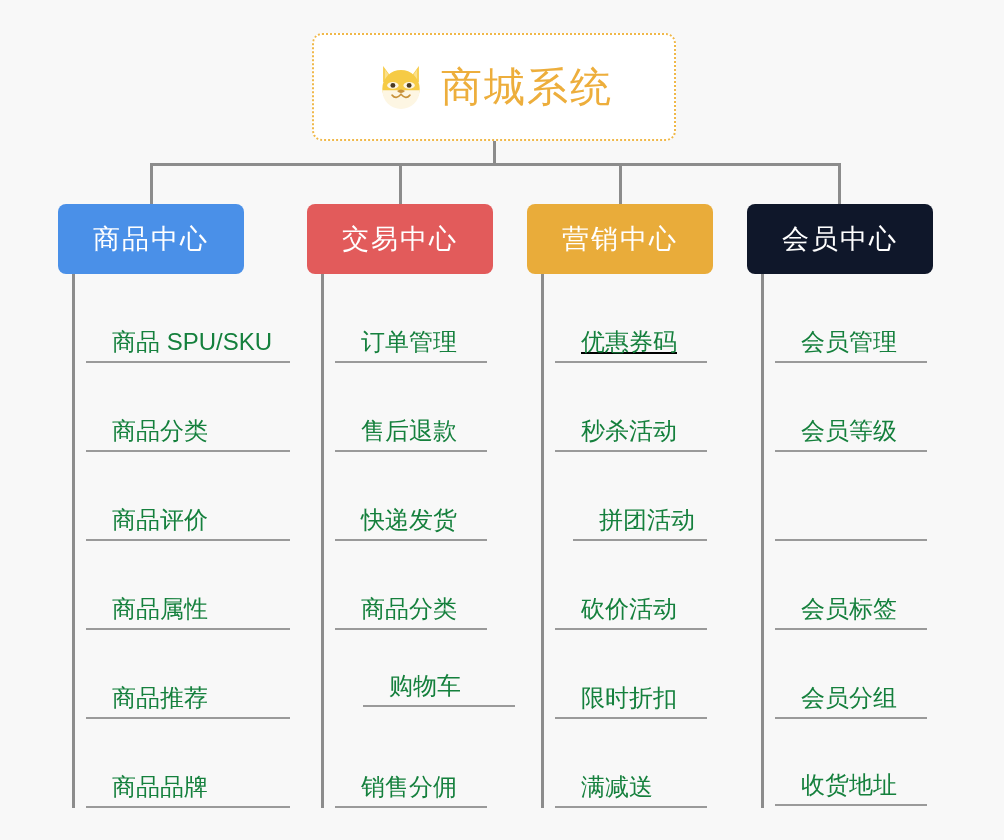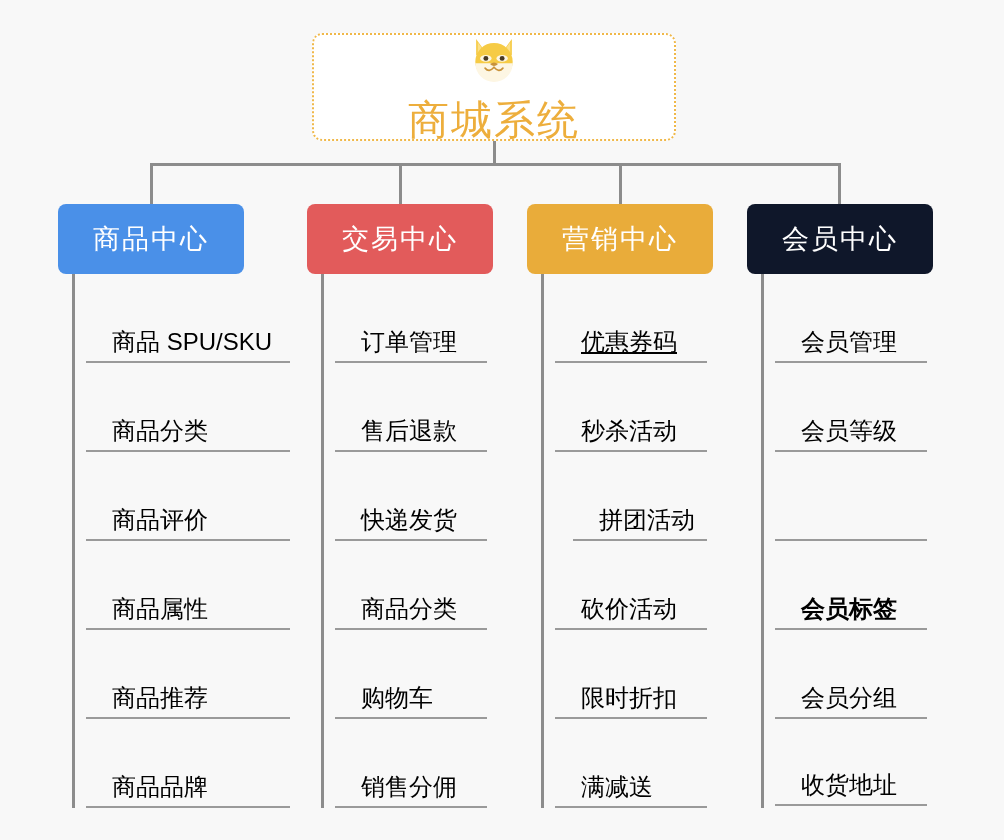--- a/index.html
+++ b/index.html
@@ -27,21 +27,20 @@
     width: 364px;
     height: 108px;
     box-sizing: border-box;
     background: #ffffff;
     border: 2px dotted #f0b849;
     border-radius: 10px;
     display: flex;
     align-items: center;
     justify-content: center;
     gap: 14px;
-    flex-direction: column;
   }
   .root-emoji {
     width: 52px;
     height: 52px;
     flex: 0 0 auto;
     display: block;
   }
   .root-title {
     font-size: 41px;
     color: #edae3c;
@@ -92,21 +91,21 @@
     left: 0;
     height: 89px;
     display: flex;
     flex-direction: column;
     justify-content: flex-end;
     padding-left: 14px;
     box-sizing: border-box;
   }
   .leaf-label {
     font-size: 24px;
-    color: #000000;
+    color: #15803d;
     line-height: 1.15;
     padding: 0 6px 5px 26px;
     white-space: nowrap;
   }
   .leaf-rule {
     height: 2px;
     background: #9a9a9a;
     width: 100%;
   }
 </style>
@@ -192,21 +191,21 @@
         <div class="leaf-rule"></div>
       </div>
       <div class="leaf-item" style="top: 178px; width: 166px;">
         <div class="leaf-label">快递发货</div>
         <div class="leaf-rule"></div>
       </div>
       <div class="leaf-item" style="top: 267px; width: 166px;">
         <div class="leaf-label">商品分类</div>
         <div class="leaf-rule"></div>
       </div>
-      <div class="leaf-item" style="top: 356px; width: 166px;">
+      <div class="leaf-item" style="top: 344px; width: 166px; margin-left: 28px;">
         <div class="leaf-label">购物车</div>
         <div class="leaf-rule"></div>
       </div>
       <div class="leaf-item" style="top: 445px; width: 166px;">
         <div class="leaf-label">销售分佣</div>
         <div class="leaf-rule"></div>
       </div>
     </div>
   <div class="leaf-col" style="left: 541px;">
       <div class="leaf-spine" style="background: rgb(140, 140, 140); height: 534px;"></div>
@@ -241,21 +240,21 @@
         <div class="leaf-label">会员管理</div>
         <div class="leaf-rule"></div>
       </div>
       <div class="leaf-item" style="top: 89px; width: 166px;">
         <div class="leaf-label">会员等级</div>
         <div class="leaf-rule"></div>
       </div>
       <div class="leaf-item" style="top: 178px; width: 166px;">
         <div class="leaf-rule"></div>
       </div>
-      <div class="leaf-item" style="top: 267px; width: 166px; font-weight: bold;">
+      <div class="leaf-item" style="top: 267px; width: 166px;">
         <div class="leaf-label">会员标签</div>
         <div class="leaf-rule"></div>
       </div>
       <div class="leaf-item" style="top: 356px; width: 166px;">
         <div class="leaf-label">会员分组</div>
         <div class="leaf-rule"></div>
       </div>
       <div class="leaf-item" style="top: 443px; width: 166px; justify-content: flex-end;">
         <div class="leaf-label">收货地址</div>
         <div class="leaf-rule"></div>

